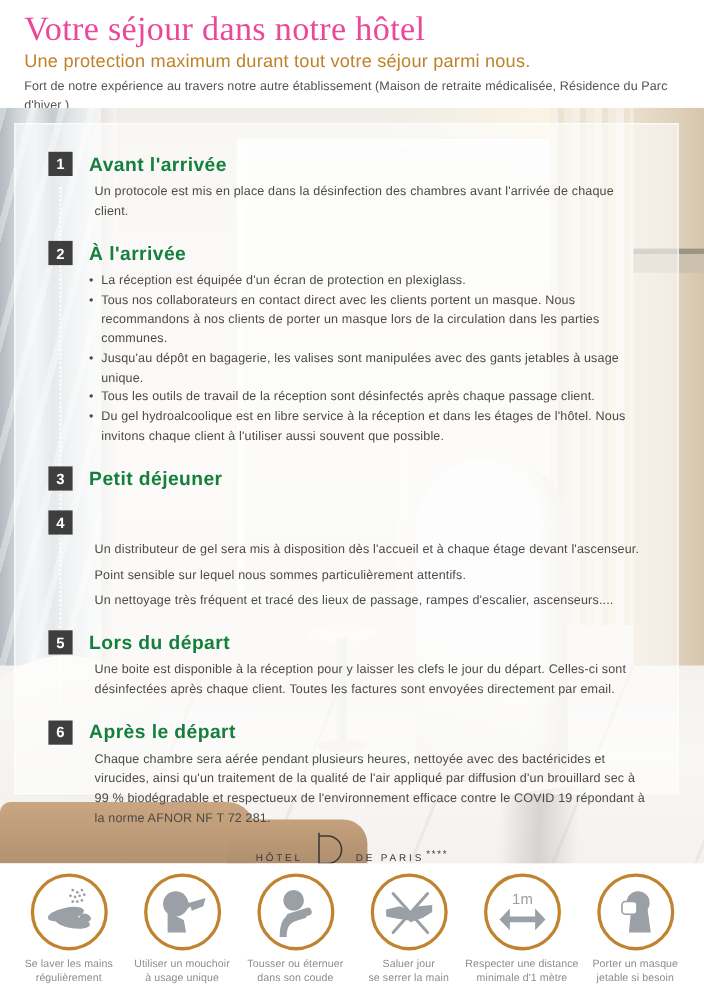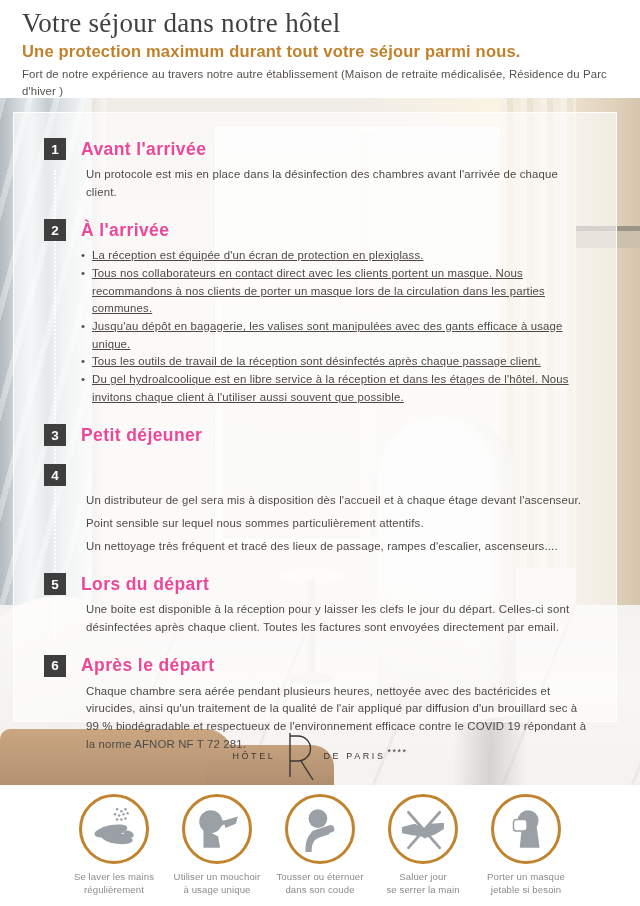--- a/index.html
+++ b/index.html
@@ -5,22 +5,22 @@
   * { margin:0; padding:0; box-sizing:border-box; }
   html,body { background:#ffffff; }
   .poster {
     position:relative; width:640px; height:906px; margin:0 auto;
     background:#ffffff; overflow:hidden;
     font-family:"Liberation Sans", sans-serif;
   }
 
   
   .hdr { position:absolute; left:0; top:0; width:640px; height:98px; padding:8px 24px 0 22px; background:#fff; }
-  .hdr-title { font-family:"Liberation Serif", serif; font-size:27px; color:#404040; letter-spacing:.3px; }
-  .hdr-sub { font-size:16.5px; font-weight:700; color:#c0812b; margin-top:3px; letter-spacing:.2px; }
+  .hdr-title { font-family:"Liberation Serif", serif; font-size:31px; color:#ec4899; letter-spacing:.3px; }
+  .hdr-sub { font-size:16.5px; font-weight:400; color:#c0812b; margin-top:3px; letter-spacing:.2px; }
   .hdr-intro { font-size:11.4px; color:#56524e; line-height:1.5; margin-top:5px; letter-spacing:.1px; }
 
   
   .photo { position:absolute; left:0; top:98px; width:640px; height:687px; overflow:hidden; }
   .sc { position:absolute; }
   .sc-base { inset:0; background:linear-gradient(180deg,#e9e4dc 0%,#f3f0ea 40%,#f2efe9 62%,#eeebe6 100%); }
   .sc-glow { right:0; top:0; width:320px; height:230px;
     background:radial-gradient(ellipse at 72% 0%, rgba(255,243,211,.95), rgba(255,243,211,0) 62%); }
   .sc-glass { left:0; top:0; width:92px; height:520px;
     background:linear-gradient(90deg,#8f9aa2 0%,#b9c3c9 18%,#d8dee1 34%,#a9b4bb 52%,#cfd7da 70%,#e6e9ea 88%,#efefed 100%); }
@@ -59,29 +59,29 @@
   .frame { position:absolute; left:13px; top:14px; width:604px; height:610px;
     border:1px solid rgba(255,255,255,.95); background:rgba(255,255,255,.58); }
   .content { position:absolute; left:13px; top:14px; width:604px; height:610px; padding:26px 22px 0 31px; }
   .dotline { position:absolute; left:41px; top:58px; bottom:84px; width:0;
     border-left:2px dotted rgba(255,255,255,.95); }
 
   .sec { margin-bottom:18px; position:relative; }
   .sec-head { display:flex; align-items:center; margin-bottom:6px; }
   .badge { width:22px; height:22px; background:#3f3e3e; color:#fff; font-size:13.5px; font-weight:700;
     display:flex; align-items:center; justify-content:center; position:relative; z-index:2; flex:0 0 22px; }
-  .sec-title { font-size:17.5px; font-weight:600; color:#ec4899; margin-left:15px; letter-spacing:.4px; }
+  .sec-title { font-size:17.5px; font-weight:600; color:#15803d; margin-left:15px; letter-spacing:.4px; }
   .sec-body { margin-left:37px; font-size:11.4px; color:#4d4a46; line-height:1.55; letter-spacing:.15px; }
   .sec-body p { margin:5px; }
   .bullets { list-style:none; }
-  .bullets li { padding-left:11px; position:relative;text-decoration:underline; }
+  .bullets li { padding-left:11px; position:relative; }
   .bullets li::before { content:"\2022"; position:absolute; left:0; top:0; }
 
   
-  .logo { position:absolute; left:0; right:0; top:632px; height:52px;
+  .logo { position:absolute; left:0; right:0; top:656px; height:52px;
     display:flex; align-items:center; justify-content:center; gap:7px; color:#3a3835;text-align:right; }
   .logo-word { font-size:9px; letter-spacing:2.6px; font-weight:400; }
   .logo-stars { font-size:9px; letter-spacing:1.5px; position:relative; top:-4px; margin-left:2px; }
   .logo-mark svg { display:block; }
 
   
   .icons-row { position:absolute; left:0; top:785px; width:640px; height:121px; background:#fff;
     display:flex; justify-content:center; padding-top:9px; }
   .icell { width:103px; text-align:center; }
   .circle { width:70px; height:70px; border:3px solid #c08430; border-radius:50%; margin:0 auto;
@@ -140,21 +140,21 @@
 
       <section class="sec">
         <div class="sec-head">
           <span class="badge">2</span>
           <span class="sec-title">À l'arrivée</span>
         </div>
         <div class="sec-body">
           <ul class="bullets">
             <li>La réception est équipée d'un écran de protection en plexiglass.</li>
             <li>Tous nos collaborateurs en contact direct avec les clients portent un masque. Nous recommandons à nos clients de porter un masque lors de la circulation dans les parties communes.</li>
-            <li>Jusqu'au dépôt en bagagerie, les valises sont manipulées avec des gants efficace à usage unique.</li>
+            <li>Jusqu'au dépôt en bagagerie, les valises sont manipulées avec des gants jetables à usage unique.</li>
             <li>Tous les outils de travail de la réception sont désinfectés après chaque passage client.</li>
             <li>Du gel hydroalcoolique est en libre service à la réception et dans les étages de l'hôtel. Nous invitons chaque client à l'utiliser aussi souvent que possible.</li>
           </ul>
         </div>
       </section>
 
       <section class="sec">
         <div class="sec-head">
           <span class="badge">3</span>
           <span class="sec-title">Petit déjeuner</span>
@@ -268,20 +268,34 @@
           <path d="M42 16 L30 17 L19 26 L23 31 L34 27 L42 22 Z"></path>
           <path d="M8 6 L38 40 M38 6 L8 40" stroke="#9aa0a5" stroke-width="2.6" stroke-linecap="round" fill="none"></path>
         </svg>
       </div>
       <div class="caption">
         <div>Saluer jour</div>
         <div>se serrer la main</div>
       </div>
     </div>
 
+    <div class="icell">
+      <div class="circle">
+        <svg class="glyph" width="46" height="46" viewBox="0 0 44 44" fill="#9aa0a5">
+          <text x="22" y="15" text-anchor="middle" font-size="13" font-family="Liberation Sans, sans-serif" fill="#9aa0a5">1m</text>
+          <rect x="9" y="26" width="26" height="5"></rect>
+          <path d="M11 19 L2 28.5 L11 38 Z"></path>
+          <path d="M33 19 L42 28.5 L33 38 Z"></path>
+        </svg>
+      </div>
+      <div class="caption">
+        <div>Respecter une distance</div>
+        <div>minimale d'1 mètre</div>
+      </div>
+    </div>
 
     <div class="icell">
       <div class="circle">
         <svg class="glyph" width="46" height="46" viewBox="0 0 44 44" fill="#9aa0a5">
           <circle cx="24" cy="14" r="10"></circle>
           <path d="M18 20 L16 40 L35 40 L32 18 Z"></path>
           <rect x="10" y="13" width="13" height="11" rx="3" fill="#ffffff" stroke="#9aa0a5" stroke-width="1.4"></rect>
           <path d="M23 15 C28 11 31 13 30 17" stroke="#9aa0a5" stroke-width="1.4" fill="none"></path>
         </svg>
       </div>

